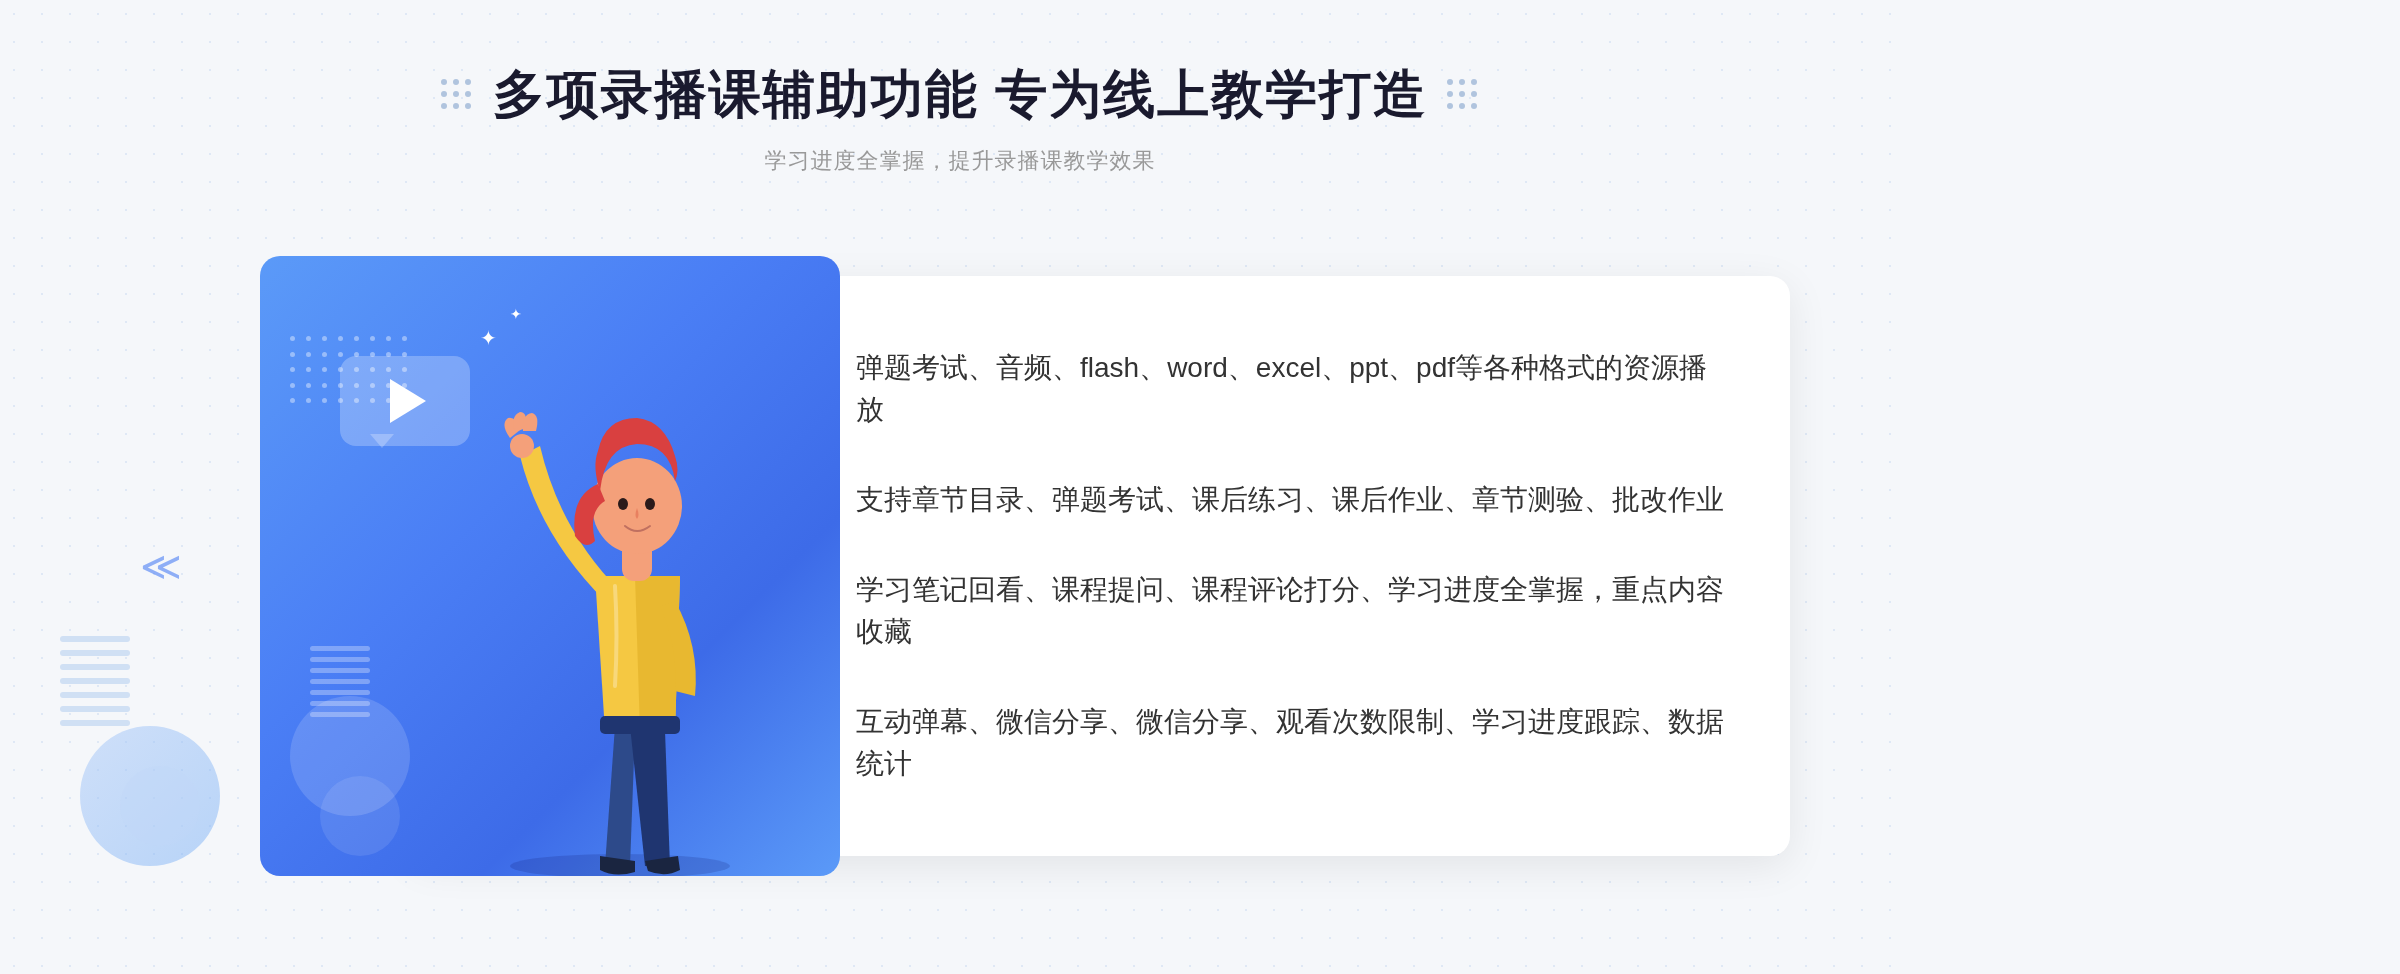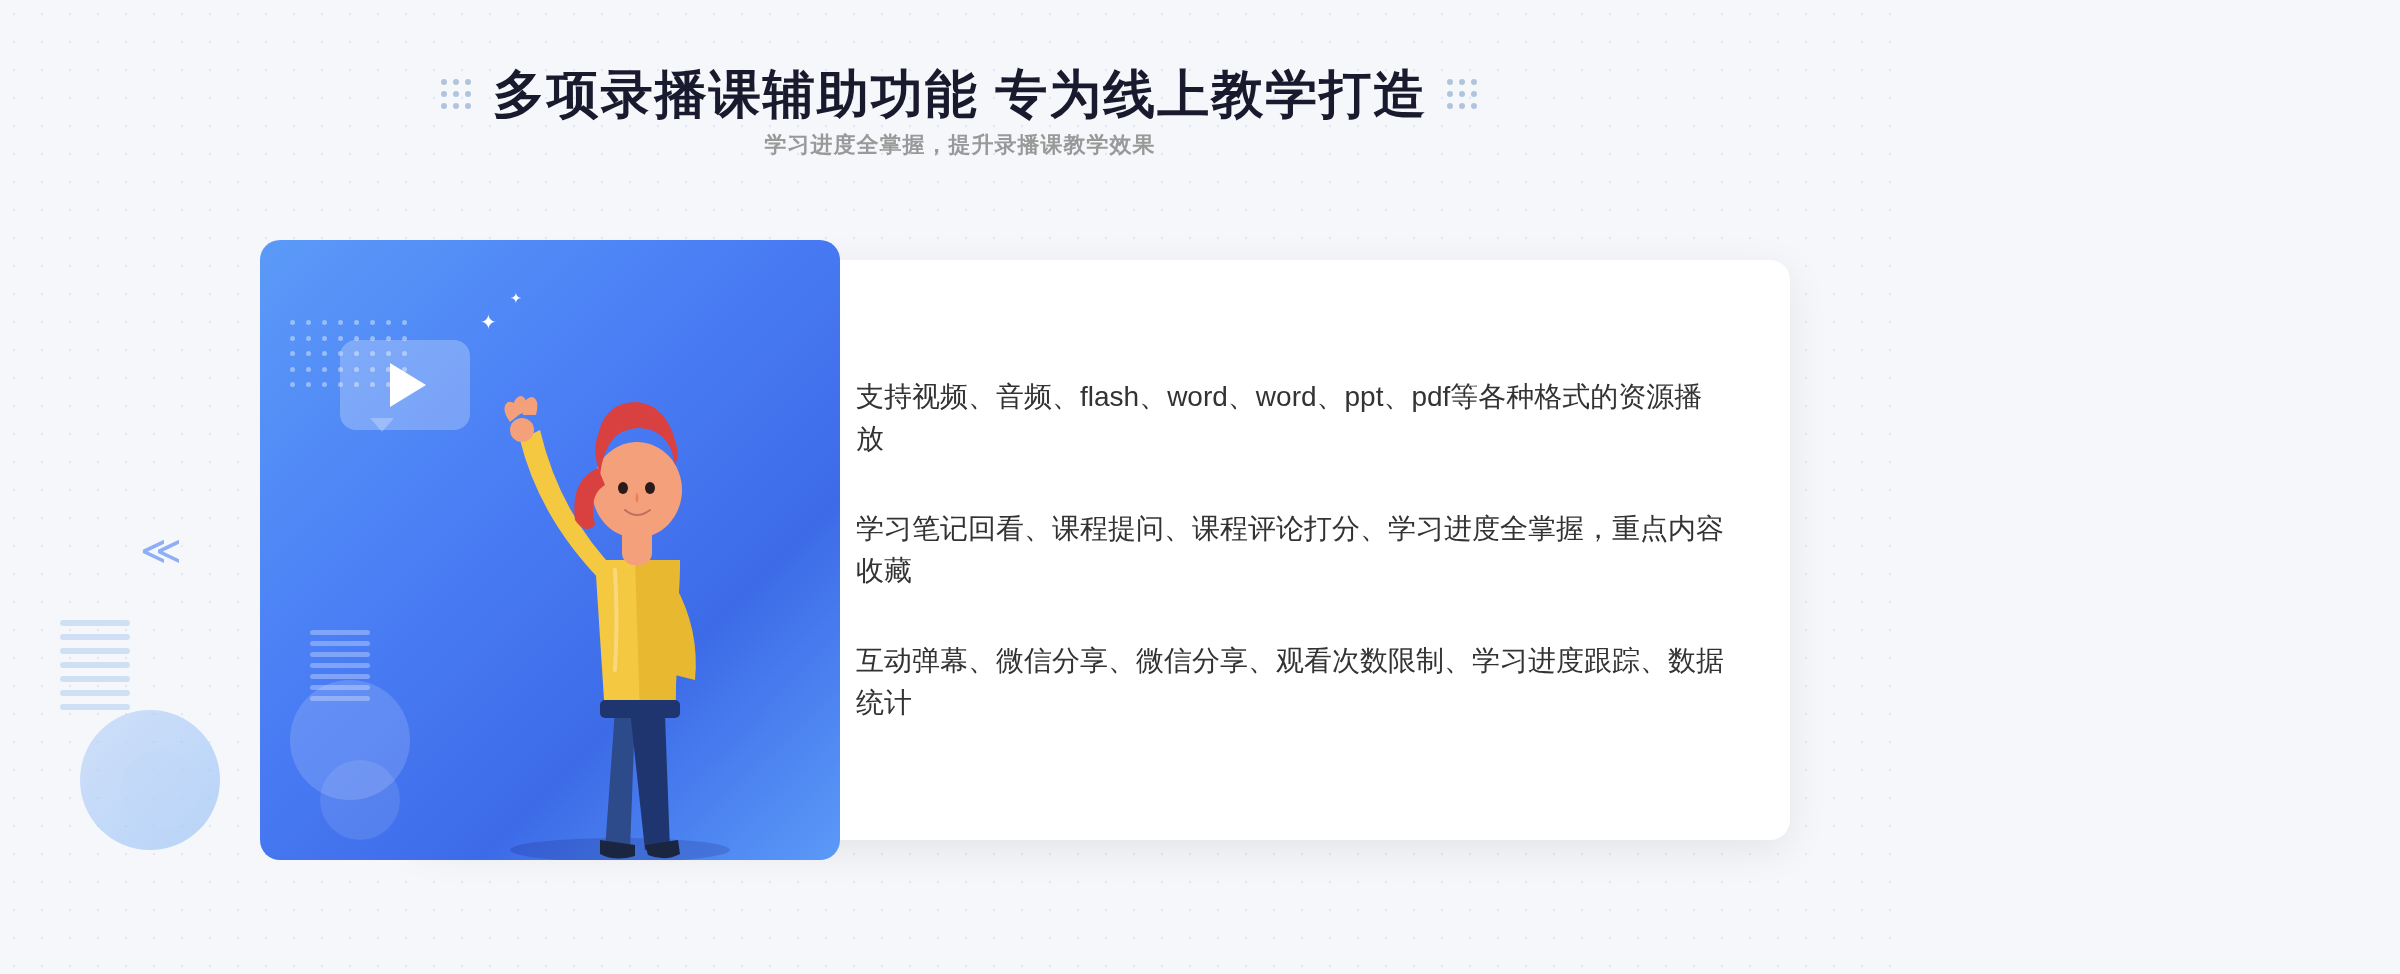--- a/index.html
+++ b/index.html
@@ -81,22 +81,22 @@
     .main-title {
       font-size: 52px;
       font-weight: 600;
       color: #1a1a2e;
       letter-spacing: 2px;
     }
 
     .subtitle {
       font-size: 22px;
       color: #999;
+      margin-top: 16px;
       letter-spacing: 1px;
-      font-weight: bold;
     }
 
     
     .content-wrapper {
       position: relative;
       z-index: 10;
       margin-top: 50px;
       width: 1800px;
       height: 680px;
       display: flex;
@@ -424,23 +424,30 @@
     <div class="white-card">
       <div class="blue-strip"></div>
 
       <div class="features-list">
 
         <div class="feature-item">
           <svg class="check-icon" viewBox="0 0 38 38" fill="none" xmlns="http://www.w3.org/2000/svg">
             <circle cx="19" cy="19" r="18" stroke="#4a7ef5" stroke-width="2" fill="none"></circle>
             <path d="M10 19 L16 25 L28 13" stroke="#4a7ef5" stroke-width="2.5" stroke-linecap="round" stroke-linejoin="round" fill="none"></path>
           </svg>
-          <span class="feature-text">支持视频、音频、flash、word、word、ppt、pdf等各种格式的资源播放</span>
-        </div>
-
+          <span class="feature-text">弹题考试、音频、flash、word、excel、ppt、pdf等各种格式的资源播放</span>
+        </div>
+
+        <div class="feature-item">
+          <svg class="check-icon" viewBox="0 0 38 38" fill="none" xmlns="http://www.w3.org/2000/svg">
+            <circle cx="19" cy="19" r="18" stroke="#4a7ef5" stroke-width="2" fill="none"></circle>
+            <path d="M10 19 L16 25 L28 13" stroke="#4a7ef5" stroke-width="2.5" stroke-linecap="round" stroke-linejoin="round" fill="none"></path>
+          </svg>
+          <span class="feature-text">支持章节目录、弹题考试、课后练习、课后作业、章节测验、批改作业</span>
+        </div>
 
         <div class="feature-item">
           <svg class="check-icon" viewBox="0 0 38 38" fill="none" xmlns="http://www.w3.org/2000/svg">
             <circle cx="19" cy="19" r="18" stroke="#4a7ef5" stroke-width="2" fill="none"></circle>
             <path d="M10 19 L16 25 L28 13" stroke="#4a7ef5" stroke-width="2.5" stroke-linecap="round" stroke-linejoin="round" fill="none"></path>
           </svg>
           <span class="feature-text">学习笔记回看、课程提问、课程评论打分、学习进度全掌握，重点内容收藏</span>
         </div>
 
         <div class="feature-item">

